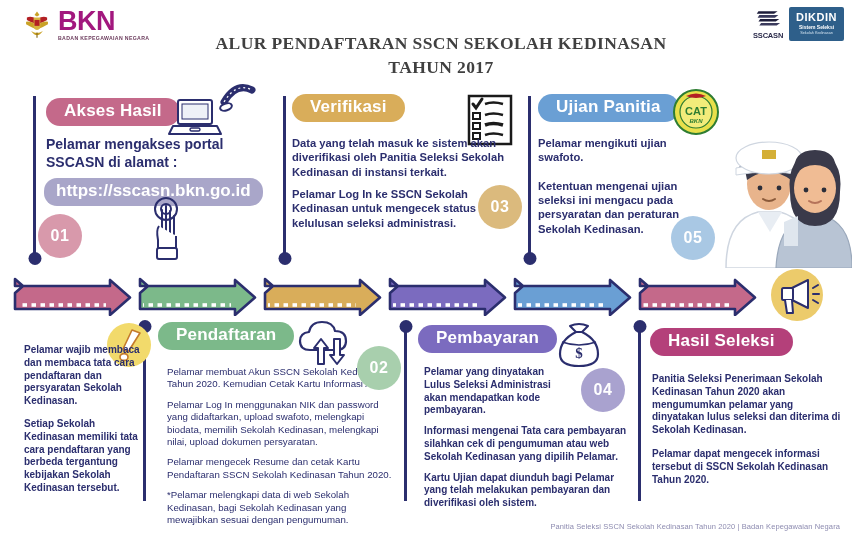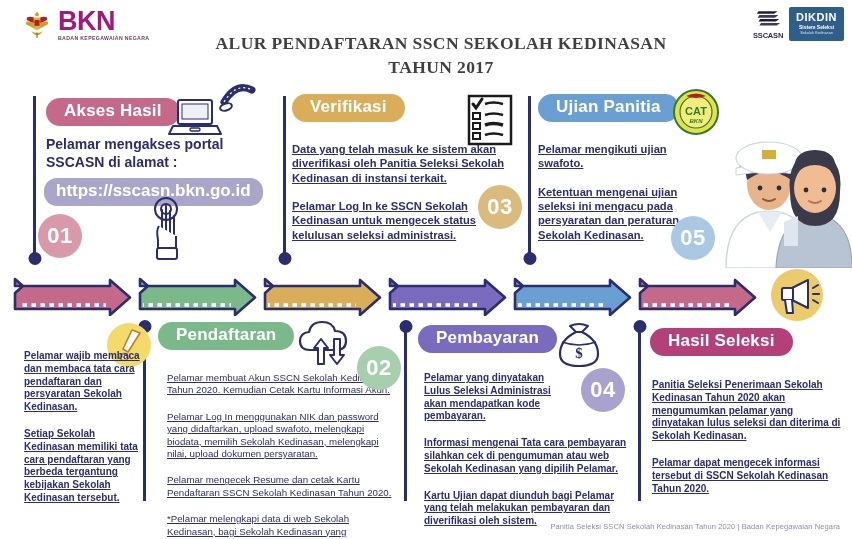--- a/index.html
+++ b/index.html
@@ -56,26 +56,26 @@
     color: #ffffff; font-weight: bold; font-size: 17px;
     display: flex; align-items: center; justify-content: center;
     padding: 3px 18px 5px; letter-spacing: 0.2px;
     white-space: nowrap;
   }
 
   
   .badge {
     position: absolute; width: 44px; height: 44px; border-radius: 50%;
     display: flex; align-items: center; justify-content: center;
-    color: #ffffff; font-size: 22px; font-weight: bold; letter-spacing: 0.5px;
+    color: #ffffff; font-size: 16px; font-weight: bold; letter-spacing: 0.5px;
   }
 
   
   .body-txt { position: absolute; color: #2b2e6e; line-height: 1.28; }
-  .body-txt p { margin: 14px 0 7px 0; text-decoration: underline; }
+  .body-txt p { margin: 8px 0 7px 0; }
   .body-txt p:last-child { margin-bottom: 0; }
 
   
   .urlchip {
     position: absolute; background: #a9a6c9; color: #ffffff;
     border-radius: 13px; padding: 3px 12px 5px; font-size: 17px; font-weight: bold;
     white-space: nowrap;
   }
 
   

